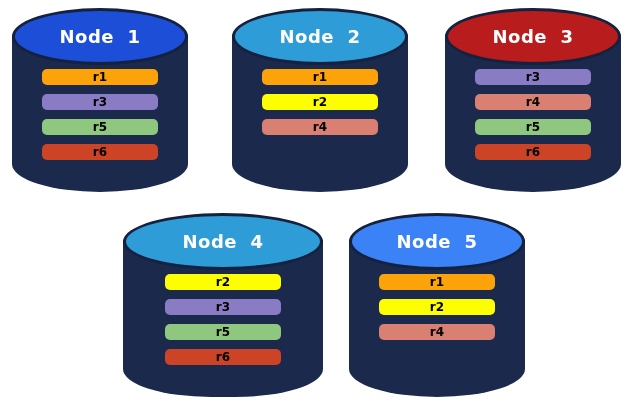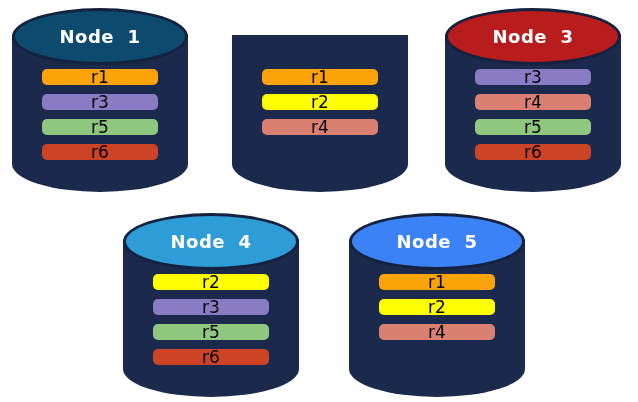--- a/index.html
+++ b/index.html
@@ -59,61 +59,64 @@
     z-index: 3;
   }
   .bar {
     height: 16px;
     border-radius: 5px;
     display: flex;
     align-items: center;
     justify-content: center;
   }
   .bar-label {
-    font-weight: normal;
-    font-size: 17px;
+    font-weight: bold;
+    font-size: 12px;
     line-height: 1;
     color: #000000;
   }
 
   
   .pos-1 { left: 12px;  top: 8px;   }
   .pos-2 { left: 232px; top: 8px;   }
   .pos-3 { left: 445px; top: 8px;   }
-  .pos-4 { left: 123px; top: 213px; }
+  .pos-4 { left: 123px; top: 213px; padding-left: 24px; }
   .pos-5 { left: 349px; top: 213px; }
 </style>
 </head>
 <body>
 
 <div class="canvas">
 
   <div class="cyl pos-1">
     <div class="cyl-body" style="background: rgb(27, 42, 76);"></div>
-    <div class="cyl-top" style="background: #0c4a6e; border-color: rgb(20, 33, 63);">
+    <div class="cyl-top" style="background: #1d4ed8; border-color: rgb(20, 33, 63);">
       <span class="cyl-title">Node  1</span>
     </div>
     <div class="bars">
       <div class="bar" style="background: rgb(251, 163, 8);">
         <span class="bar-label">r1</span>
       </div>
       <div class="bar" style="background: rgb(138, 124, 196);">
         <span class="bar-label">r3</span>
       </div>
       <div class="bar" style="background: rgb(143, 199, 126);">
         <span class="bar-label">r5</span>
       </div>
       <div class="bar" style="background: rgb(204, 68, 37);">
         <span class="bar-label">r6</span>
       </div>
     </div>
   </div>
 
   <div class="cyl pos-2">
     <div class="cyl-body" style="background: rgb(27, 42, 76);"></div>
+    <div class="cyl-top" style="background: rgb(46, 156, 214); border-color: rgb(20, 33, 63);">
+      <span class="cyl-title">Node  2</span>
+    </div>
     <div class="bars">
       <div class="bar" style="background: rgb(251, 163, 8);">
         <span class="bar-label">r1</span>
       </div>
       <div class="bar" style="background: rgb(253, 255, 0);">
         <span class="bar-label">r2</span>
       </div>
       <div class="bar" style="background: rgb(217, 128, 114);">
         <span class="bar-label">r4</span>
       </div>

